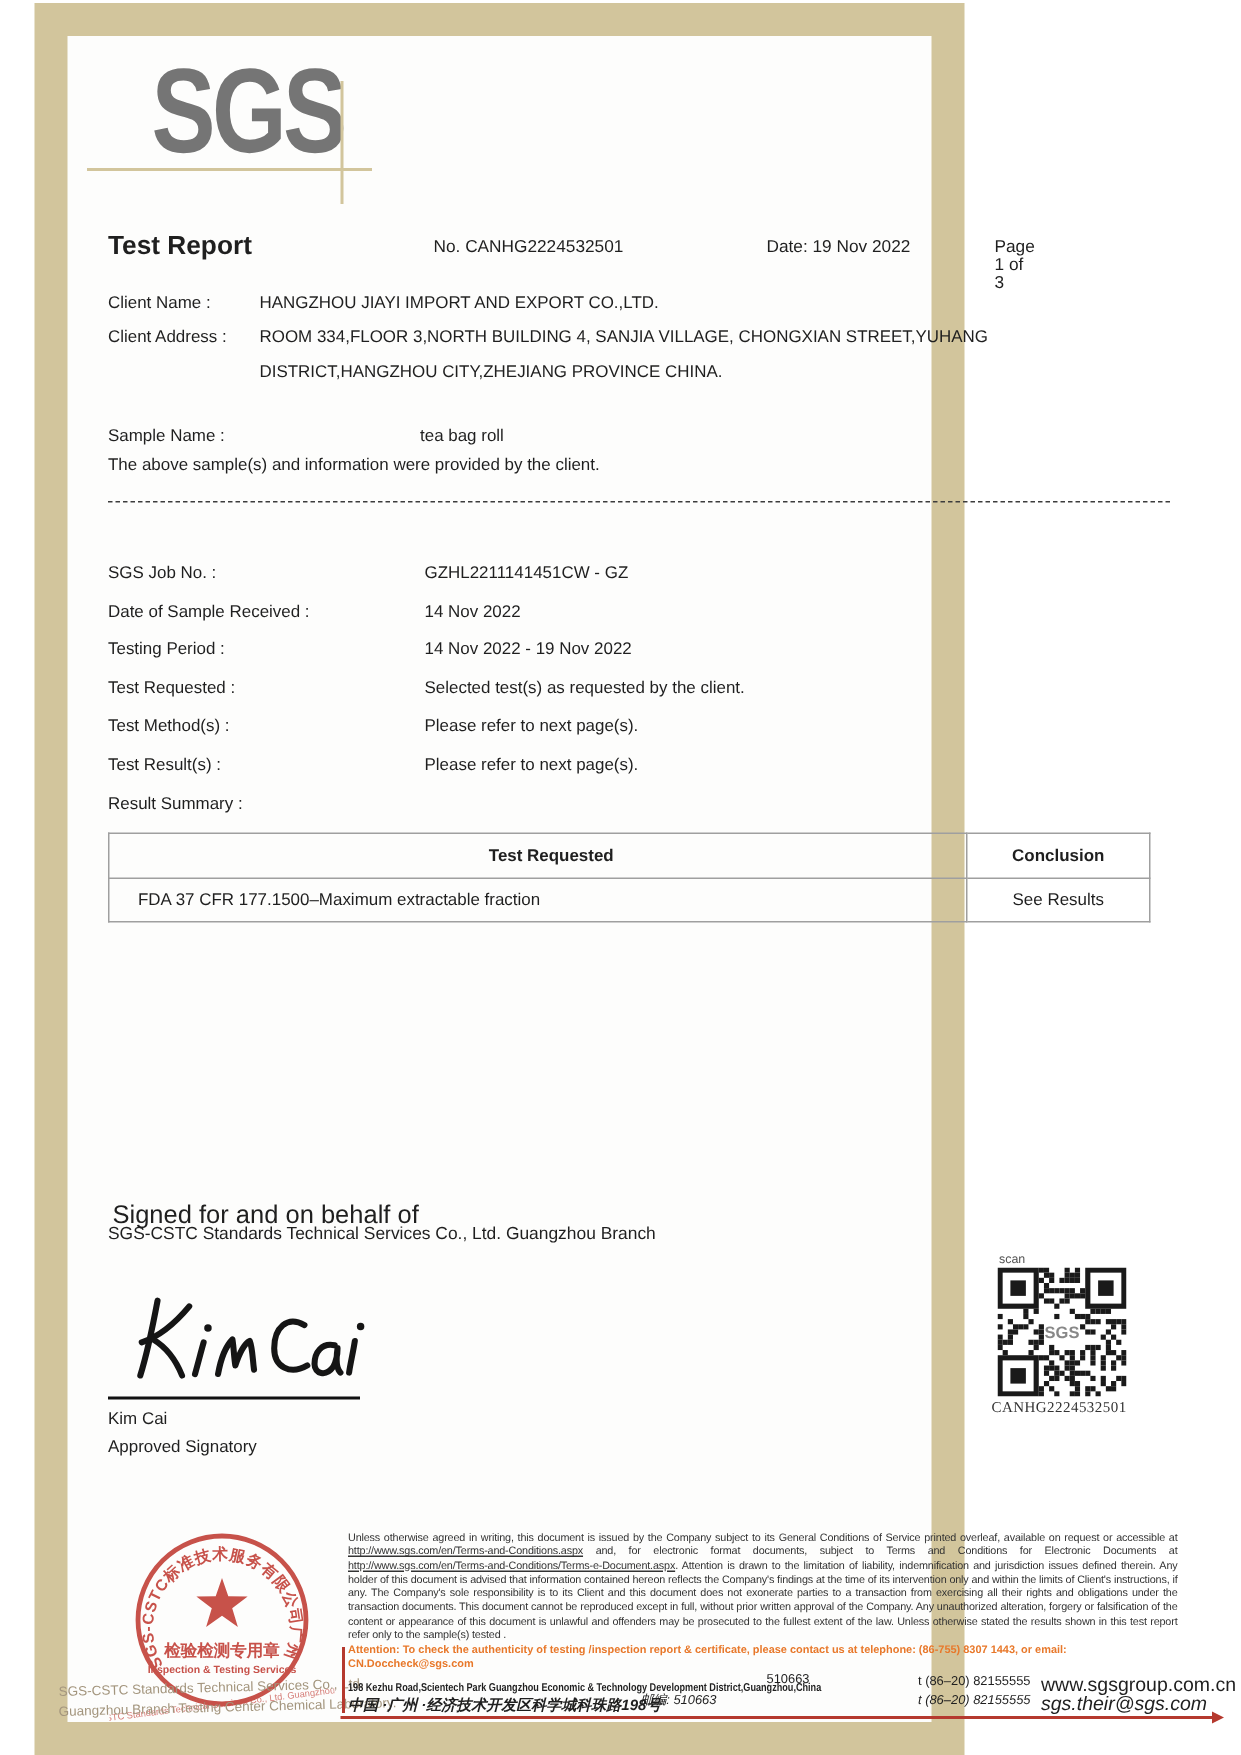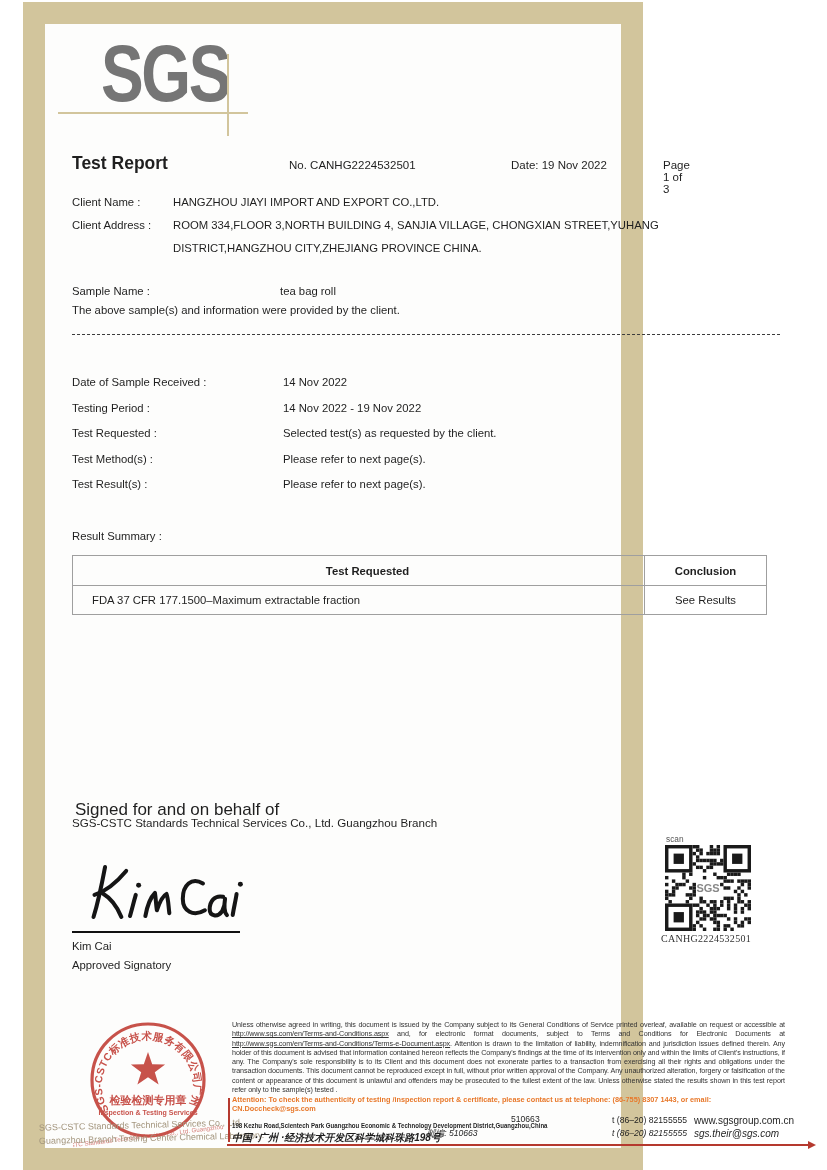--- a/index.html
+++ b/index.html
@@ -58,21 +58,21 @@
          color:#333;letter-spacing:-0.1px;}
   .legal .u{text-decoration:underline;}
   .attention{color:#e8782a;font-weight:700;font-size:7.3px;line-height:9.2px;margin-top:1px;}
   .addr-row{position:relative;height:12px;margin-top:1px;white-space:nowrap;}
   .addr-en{display:inline-block;transform:scaleX(0.8);transform-origin:left;
            font-size:7.6px;font-weight:600;}
   .post-en{position:absolute;left:279px;top:0;font-size:8.6px;}
   .addr-cn{font-size:10px;font-weight:700;}
   .post-cn{position:absolute;left:195px;top:1px;font-size:8.6px;}
   .telcol{position:absolute;left:380px;top:1px;font-size:8.6px;}
-  .webcol{position:absolute;left:462px;top:1px;font-size:10px;}
+  .webcol{position:absolute;left:462px;top:1px;font-size:13px;}
   .addr-row2{height:15px;font-style:italic;}
   .red-hline{position:relative;margin-left:-5px;margin-top:2px;width:586px;height:2px;
              background:#b5392e;}
   .red-arrow{position:absolute;left:581px;top:-3.5px;width:0;height:0;
              border-left:8px solid #b5392e;border-top:4.5px solid transparent;
              border-bottom:4.5px solid transparent;}
   .red-vline{position:absolute;left:-4px;bottom:4px;width:1.5px;height:44px;background:#b5392e;}
 </style>
 </head>
 <body>
@@ -93,20 +93,24 @@
   <div class="abs t client-addr-label">Client Address :</div>
   <div class="abs t client-addr-1">ROOM 334,FLOOR 3,NORTH BUILDING 4, SANJIA VILLAGE, CHONGXIAN STREET,YUHANG</div>
   <div class="abs t client-addr-2">DISTRICT,HANGZHOU CITY,ZHEJIANG PROVINCE CHINA.</div>
 
   <div class="abs t sample-label">Sample Name :</div>
   <div class="abs t sample-value">tea bag roll</div>
   <div class="abs t sample-note">The above sample(s) and information were provided by the client.</div>
   <div class="abs dashed"></div>
 
   <div class="abs t details">
+    <div class="drow">
+      <span class="lbl">SGS Job No. :</span>
+      <span>GZHL2211141451CW - GZ</span>
+    </div>
     <div class="drow">
       <span class="lbl">Date of Sample Received :</span>
       <span>14 Nov 2022</span>
     </div>
     <div class="drow">
       <span class="lbl">Testing Period :</span>
       <span>14 Nov 2022 - 19 Nov 2022</span>
     </div>
     <div class="drow">
       <span class="lbl">Test Requested :</span>

